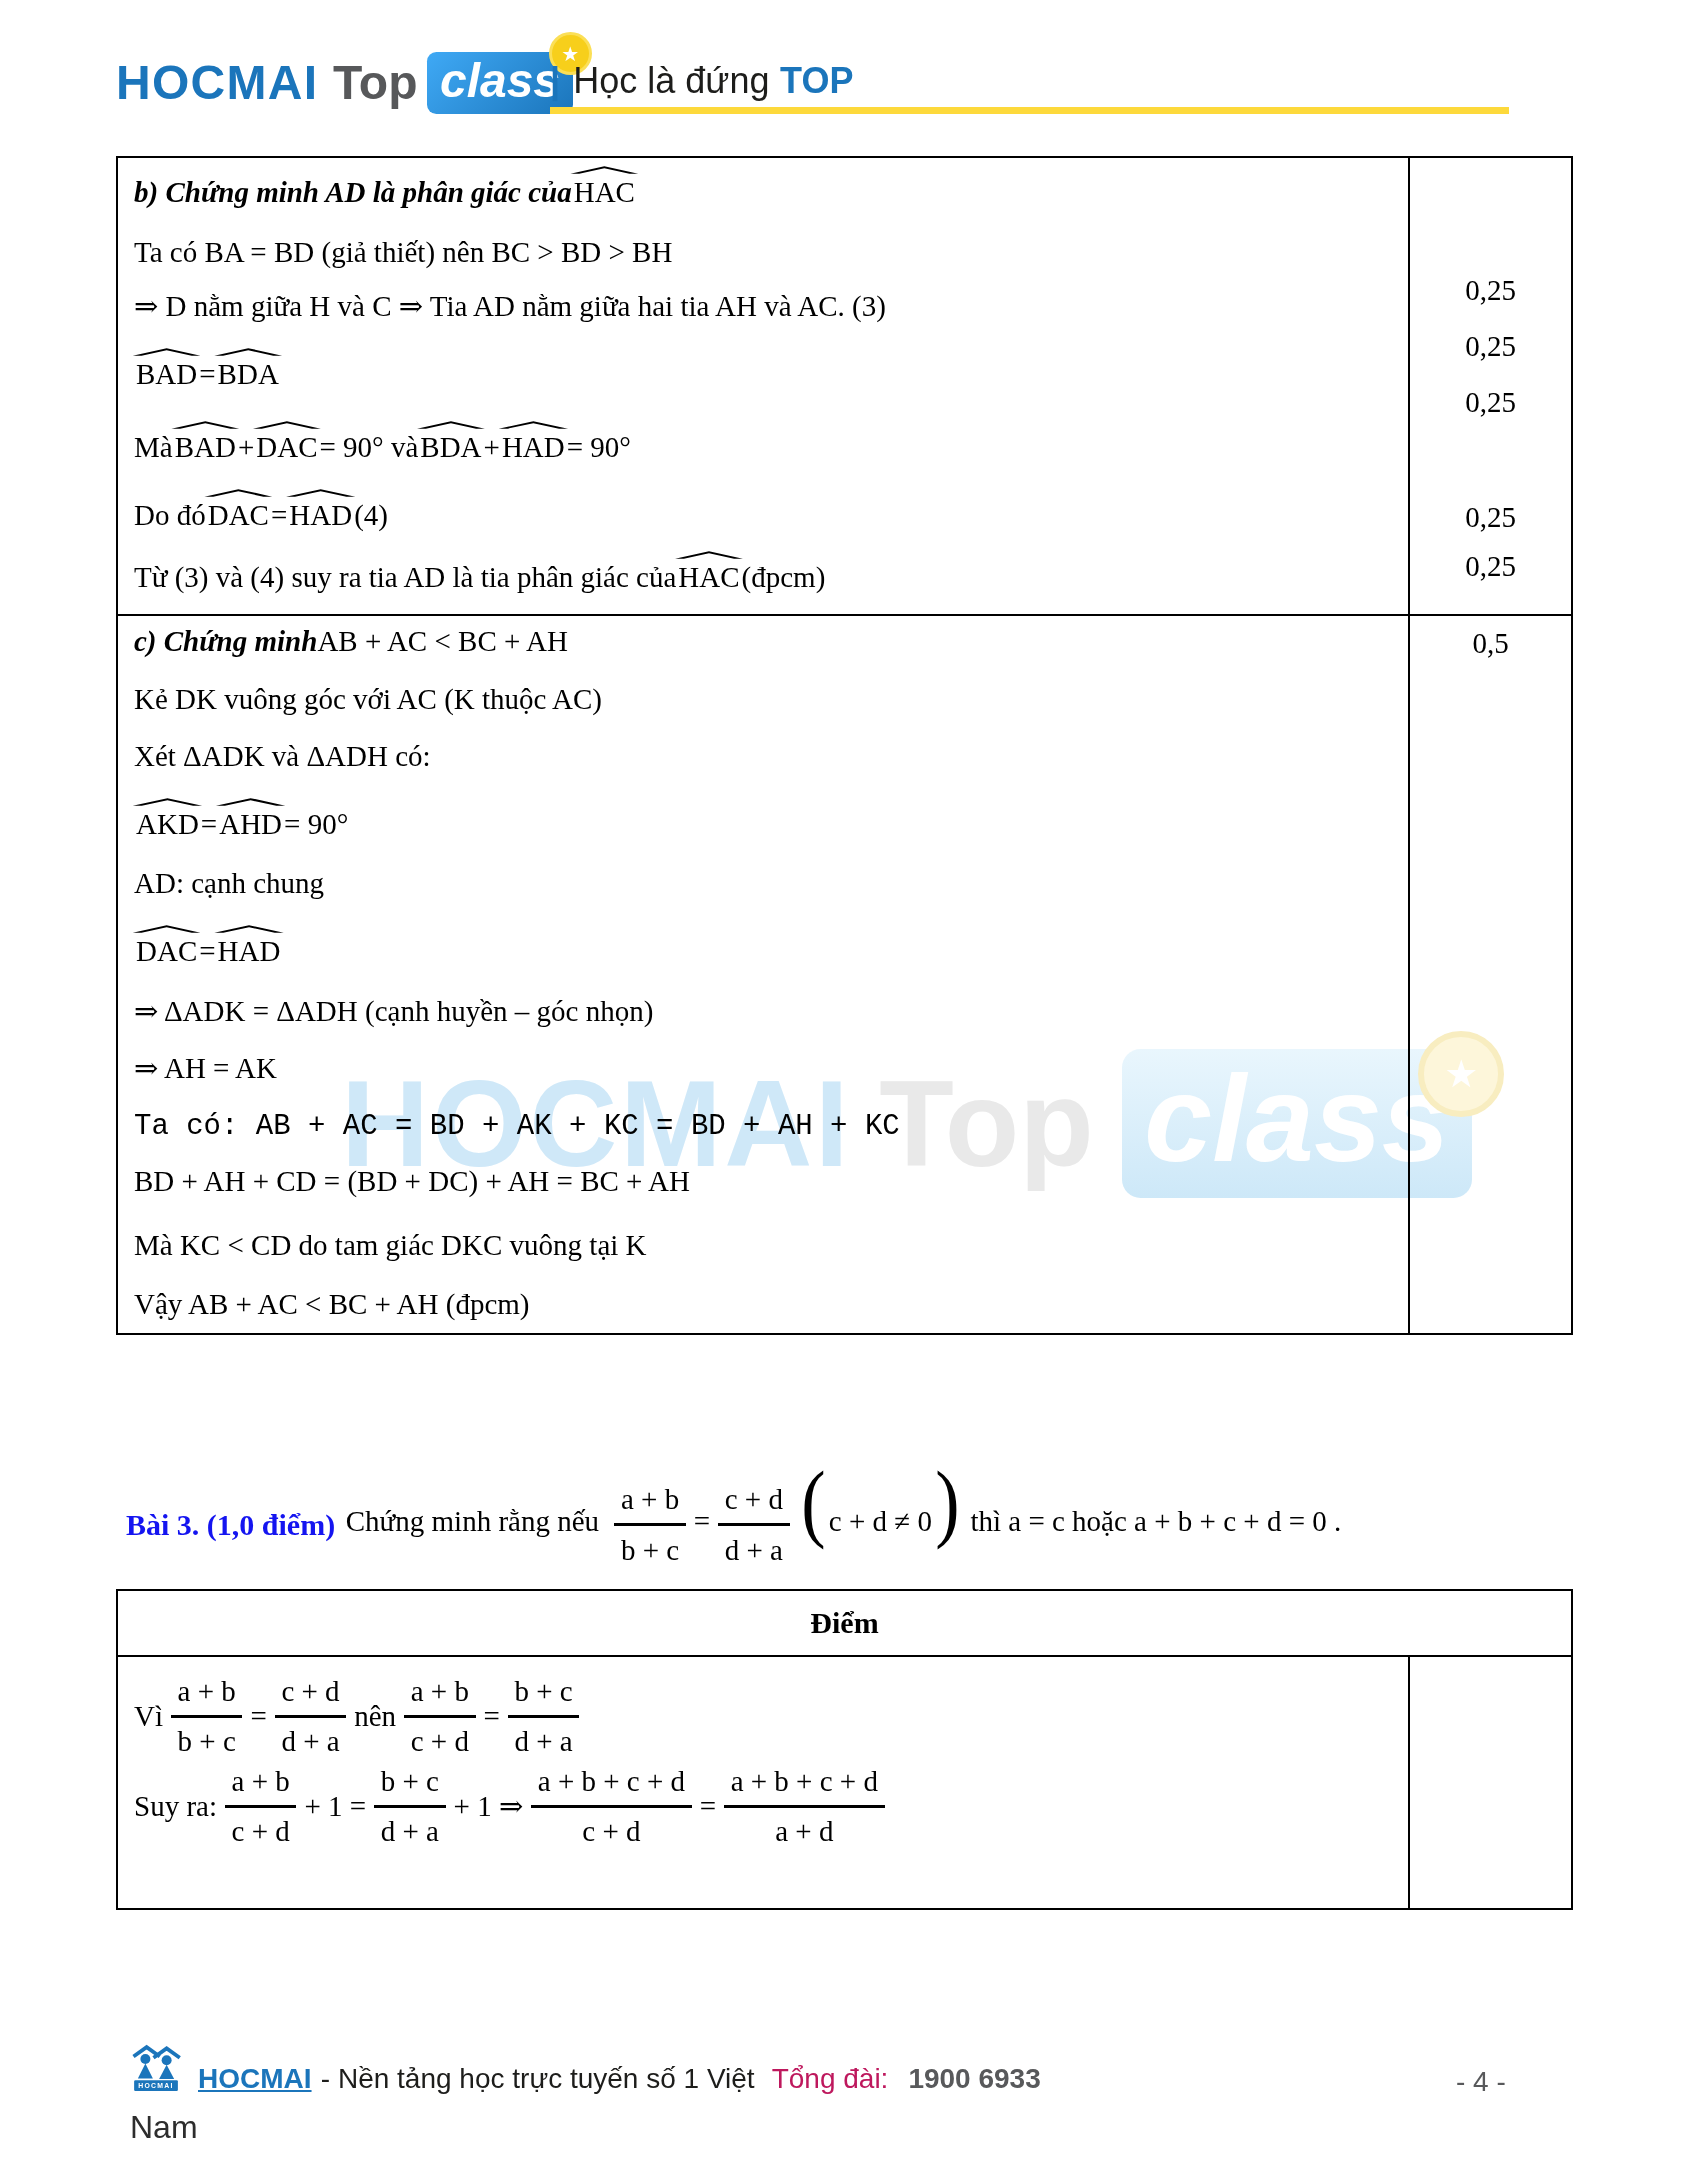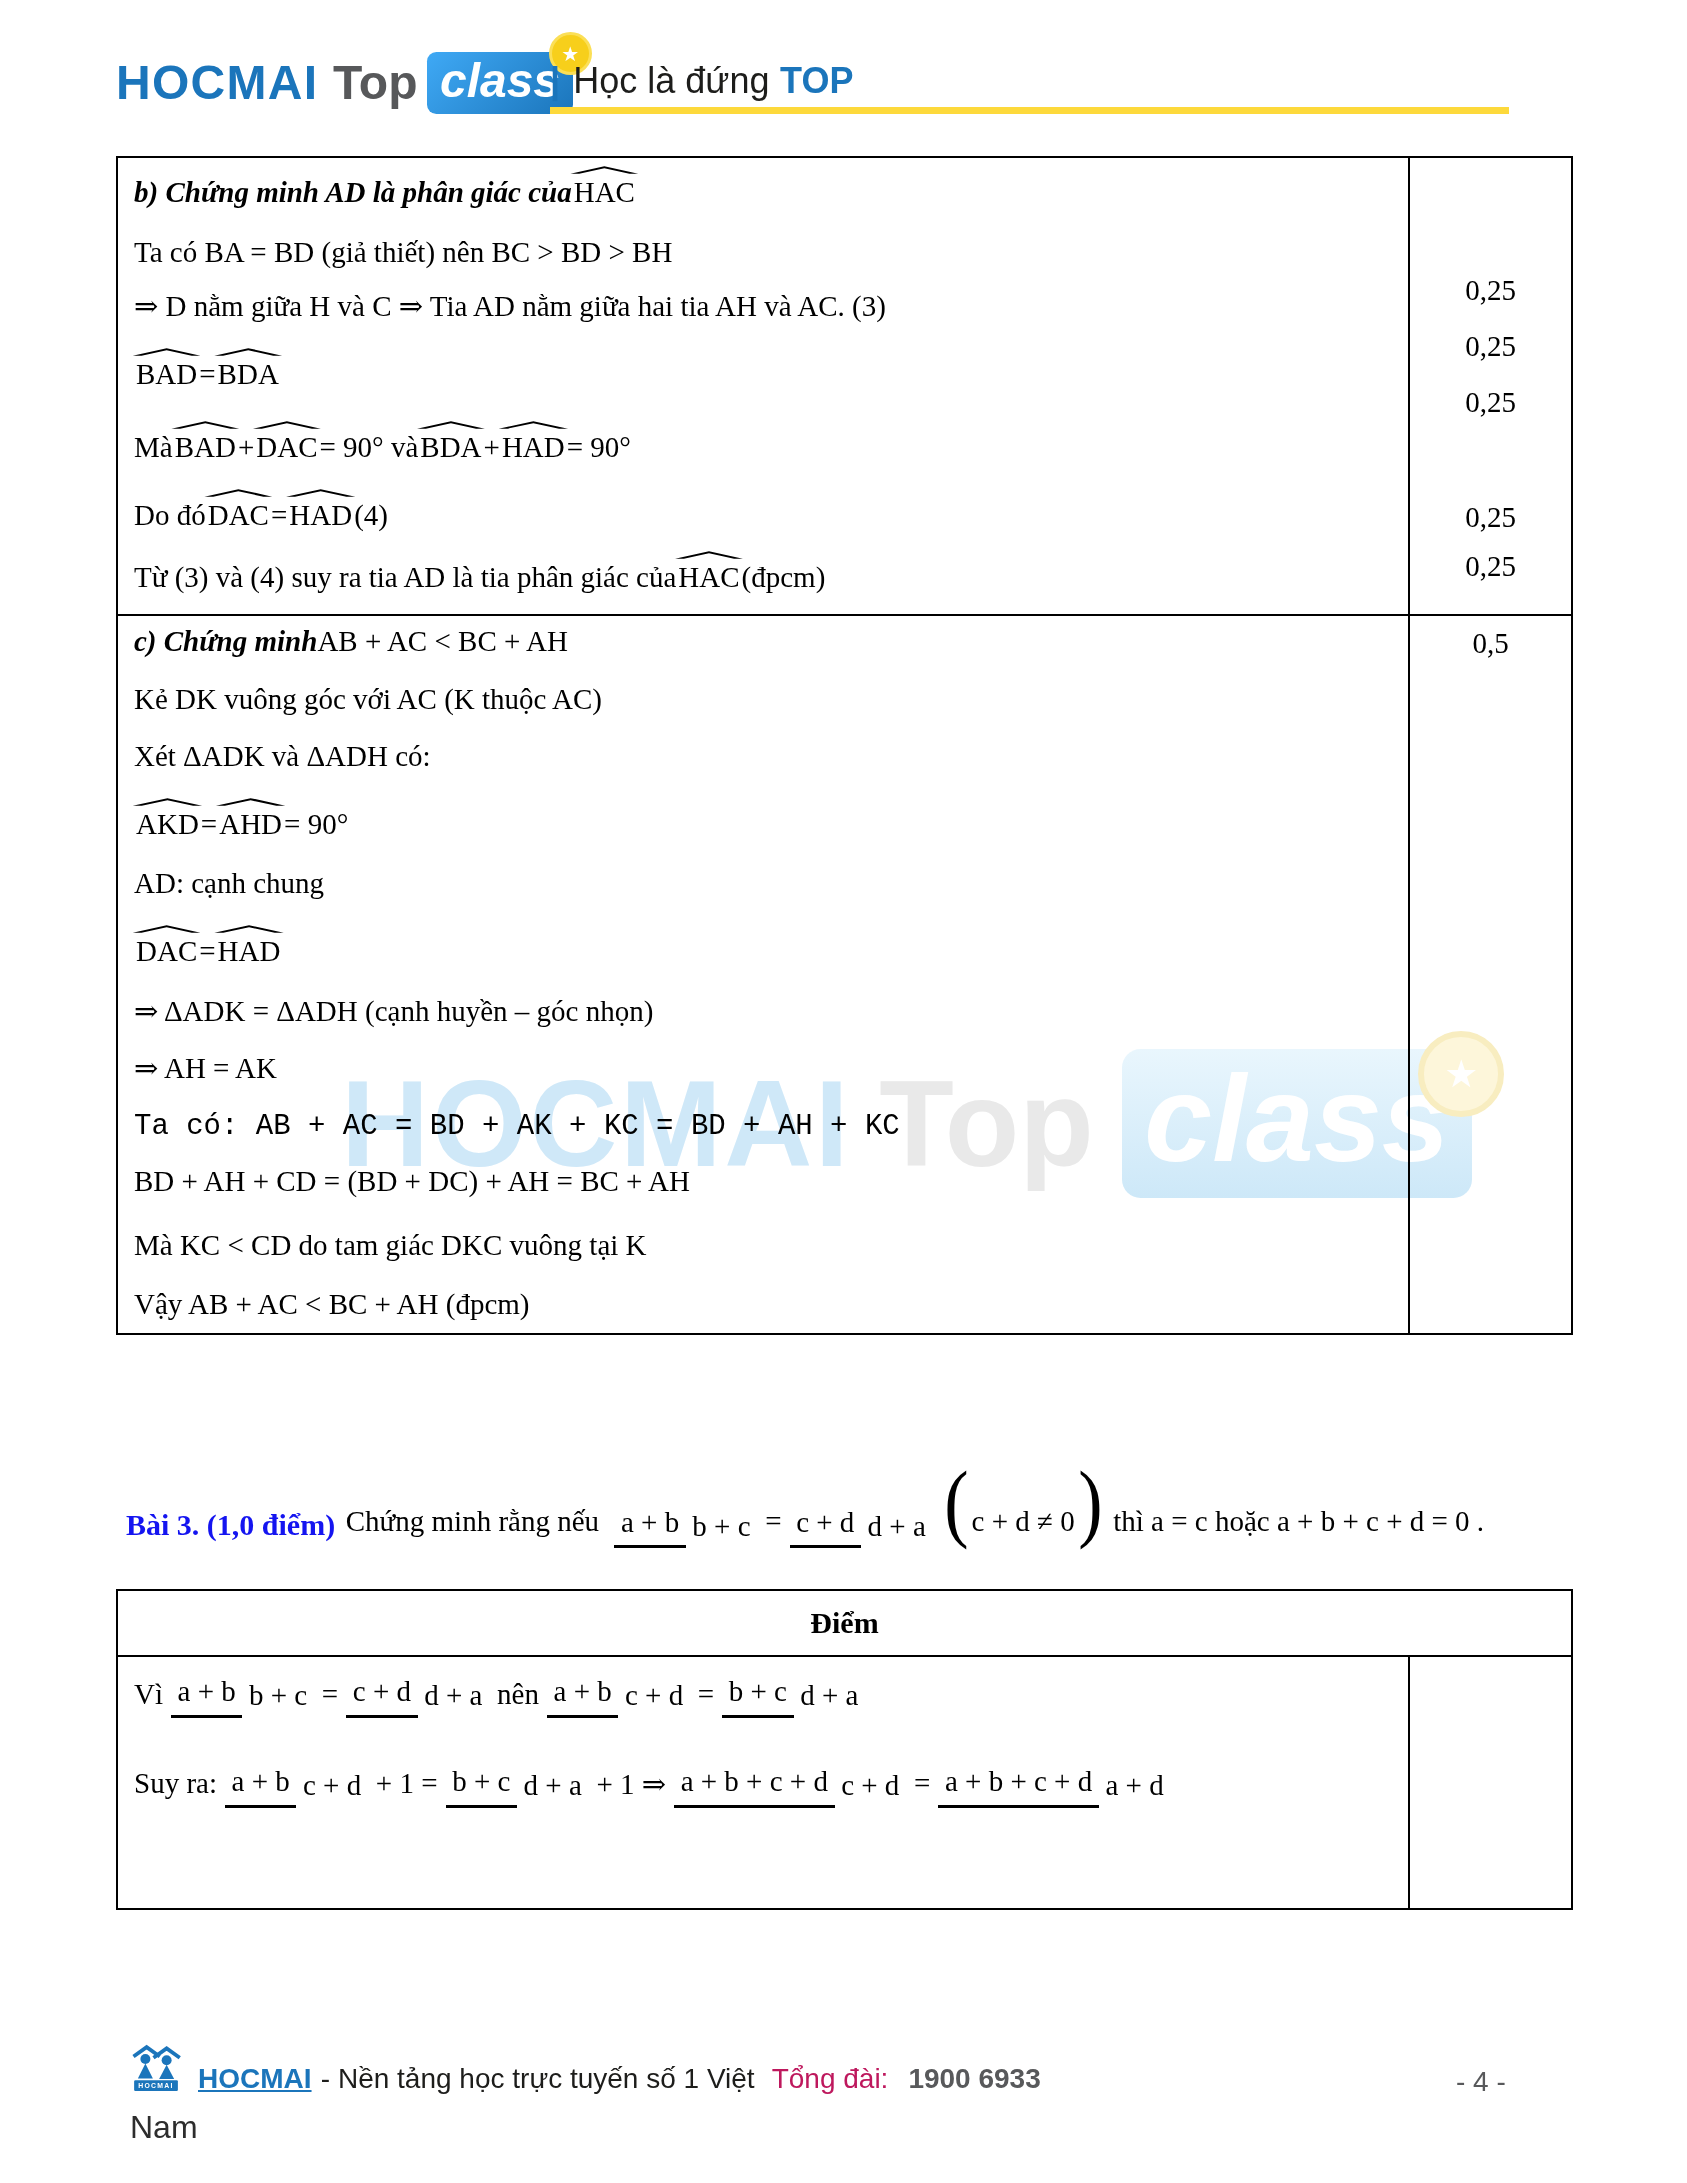--- a/index.html
+++ b/index.html
@@ -48,21 +48,21 @@
   .score-item{position:absolute;width:100%;text-align:center;font-size:29px;height:37px;
          display:flex;align-items:center;justify-content:center;}
   .hcell{display:flex;align-items:center;justify-content:center;font-weight:bold;font-size:30px;}
 
   
   .ang{position:relative;display:inline-block;padding:0 2px;}
   .ang::before{content:"";position:absolute;left:-1.3px;right:-1.3px;top:-0.34em;height:0.26em;background:#000;
         clip-path:polygon(0 100%,50% 0,100% 100%,87% 100%,50% 28%,13% 100%);}
 
   
-  .frac{display:inline-flex;flex-direction:row;align-items:center;margin:0 8px;vertical-align:middle;}
+  .frac{display:inline-flex;flex-direction:column;align-items:center;margin:0 8px;vertical-align:middle;}
   .frac .fn{font-size:29px;line-height:1.45;padding:0 6.6px 2.6px 6.6px;border-bottom:3.3px solid #000;}
   .frac .fd{font-size:29px;line-height:1.45;padding:2.6px 6.6px 0 6.6px;}
   .bigp{font-size:86px;font-weight:400;display:inline-block;line-height:0;transform:scaleX(0.85);margin:0 1.3px;}
 
   
   .bai3{position:absolute;left:126px;top:1465px;display:flex;align-items:center;height:119px;
         font-size:29px;white-space:nowrap;z-index:1;}
   .bai3 .label{font-weight:bold;color:#1414f0;font-size:30px;margin-right:10.6px;}
   .frac-line{position:absolute;display:flex;align-items:center;white-space:nowrap;font-size:29px;left:16px;}
 

